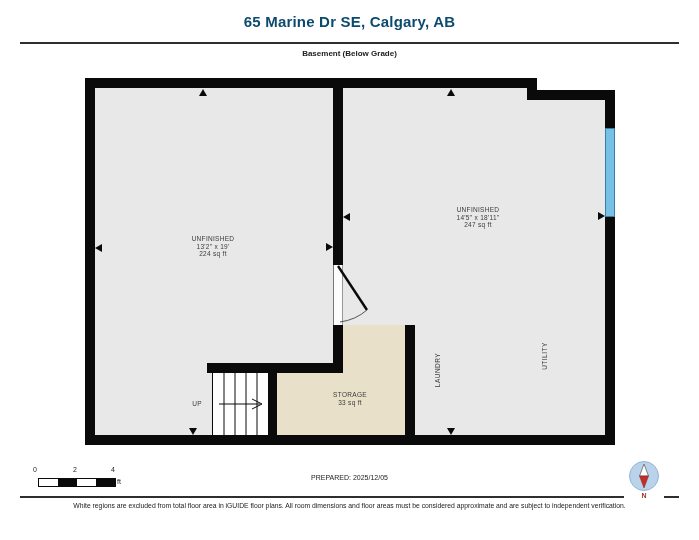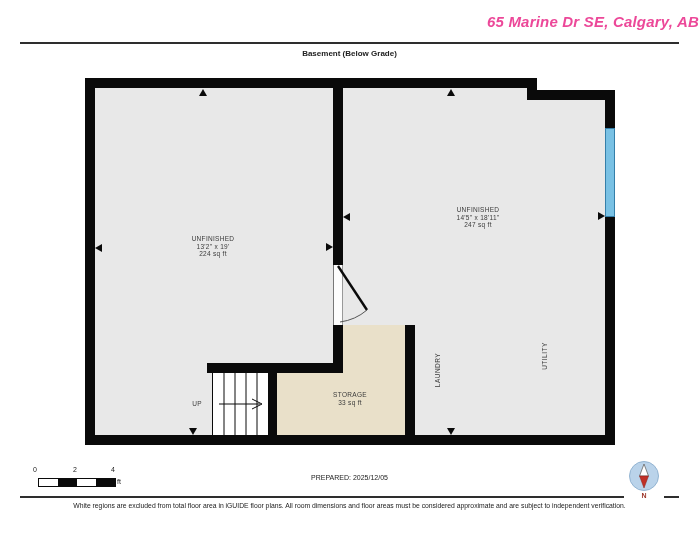--- a/index.html
+++ b/index.html
@@ -1,19 +1,19 @@
 <!DOCTYPE html>
 <html><head>
 <meta charset="utf-8">
 <style>
   html,body{margin:0;padding:0;background:#fff;}
   .page{position:relative;width:699px;height:540px;background:#ffffff;overflow:hidden;
         font-family:"Liberation Sans",sans-serif;color:#1a1a1a;}
-  .title{position:absolute;top:13px;left:0;width:100%;text-align:right;
-         font-size:15px;font-weight:bold;letter-spacing:0.2px;color:#ec4899;font-style:italic;}
+  .title{position:absolute;top:13px;left:0;width:100%;text-align:center;
+         font-size:15px;font-weight:bold;letter-spacing:0.2px;color:#0c4a6e;}
   .rule{position:absolute;left:20px;width:659px;height:2px;background:#2e2e2e;}
   .subtitle{position:absolute;top:49px;left:0;width:100%;display:flex;justify-content:center;
             align-items:center;gap:14px;font-size:8px;color:#222;}
   .subtitle .floor-label{font-weight:bold;}
   .subtitle .areas div{line-height:10px;}
   .fill{position:absolute;background:#e8e8e8;}
   .beige{background:#e9e0c9;}
   .wall{position:absolute;background:#0a0a0a;}
   .stairwell{position:absolute;background:#ffffff;border-left:1px solid #0a0a0a;box-sizing:border-box;}
   .window{position:absolute;background:#79c1e4;border:1px solid #357fa9;box-sizing:border-box;}

